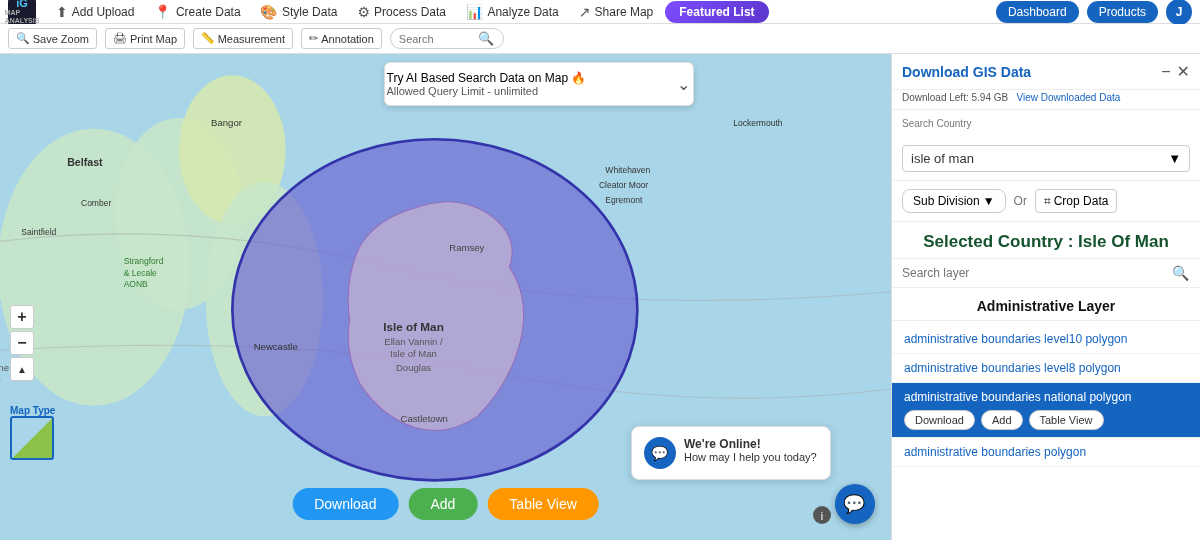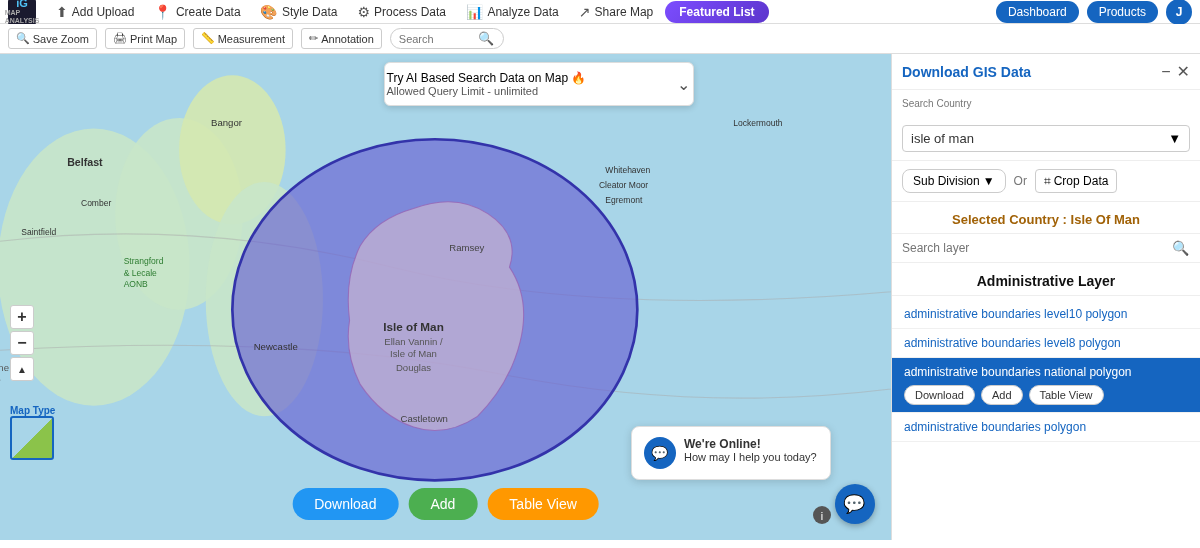--- a/index.html
+++ b/index.html
@@ -355,23 +355,23 @@
       padding: 4px 8px;
       font-size: 12px;
       cursor: pointer;
       display: flex;
       align-items: center;
       gap: 3px;
     }
 
     .selected-country-label {
       padding: 10px 10px 6px;
-      font-size: 13px;
+      font-size: 17px;
       font-weight: 600;
-      color: #a16207;
+      color: #14532d;
       text-align: center;
       border-bottom: 1px solid #eee;
     }
 
     .search-layer-row {
       display: flex;
       align-items: center;
       padding: 6px 10px;
       border-bottom: 1px solid #eee;
       gap: 4px;
@@ -646,20 +646,25 @@
   <div class="right-panel">
 
     <div class="panel-header">
       <span class="panel-title">Download GIS Data</span>
       <div class="panel-header-actions">
         <button class="panel-action-btn">−</button>
         <button class="panel-action-btn">✕</button>
       </div>
     </div>
 
+    <div class="download-info">
+      <span>Download Left: 5.94 GB</span>
+      &nbsp;
+      <a>View Downloaded Data</a>
+    </div>
 
     <div class="panel-section">
       <div class="panel-label">Search Country</div>
       <div class="country-select">
         <span class="country-select-val">isle of man</span>
         <span>▼</span>
       </div>
     </div>
 
     <div class="sub-division-row">

